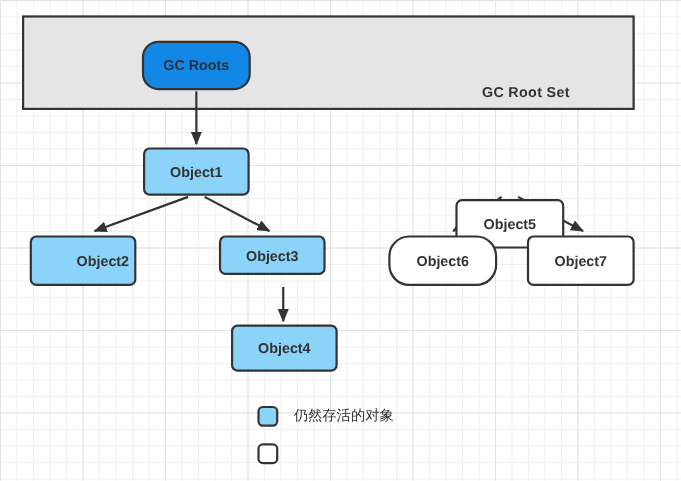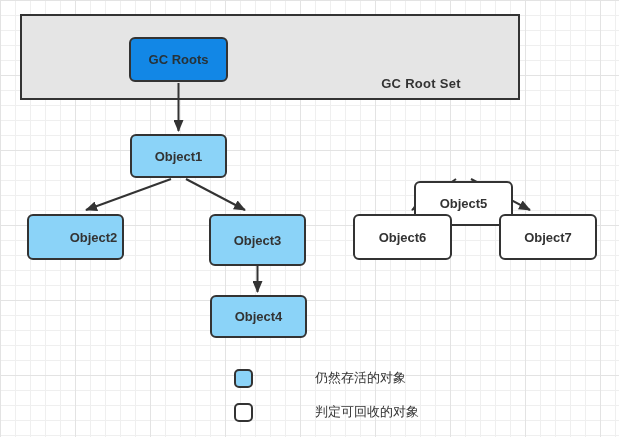--- a/index.html
+++ b/index.html
@@ -13,21 +13,21 @@
     background-image:
       linear-gradient(to right, #e3e3e3 1px, transparent 1px),
       linear-gradient(to bottom, #e3e3e3 1px, transparent 1px),
       linear-gradient(to right, #efefef 1px, transparent 1px),
       linear-gradient(to bottom, #efefef 1px, transparent 1px);
     background-size: 75px 75px, 75px 75px, 15px 15px, 15px 15px;
   }
   .rootset {
     position: absolute;
     left: 20px; top: 14px;
-    width: 500px; height: 86px;
+    width: 557px; height: 86px;
     box-sizing: border-box;
     background: #e5e5e5;
     border: 2px solid #333333;
   }
   .rootset-label {
     position: absolute;
     right: 57px; top: 60px;
     font-size: 13px;
     font-weight: bold;
     color: #333333;
@@ -48,36 +48,35 @@
     align-items: center;
     justify-content: center;
     font-size: 13px;
     font-weight: bold;
     color: #333333;
   }
   .node.root  { background: #1287e6; color: #273238; }
   .node.alive { background: #8bd3f8; text-align: right; }
   .node.dead  { background: #ffffff; }
 
-  .p-gcroots { left: 129px; top: 37px;  width: 99px; height: 45px; }
+  .p-gcroots { left: 129px; top: 37px;  width: 99px; height: 45px; border-radius: 15px; }
   .p-obj1    { left: 130px; top: 134px; width: 97px; height: 44px; }
   .p-obj2    { left: 27px;  top: 214px; width: 97px; height: 46px; padding-left: 36px; }
-  .p-obj3    { left: 209px; top: 214px; width: 97px; height: 52px; }
+  .p-obj3    { left: 199px; top: 214px; width: 97px; height: 36px; }
   .p-obj4    { left: 210px; top: 295px; width: 97px; height: 43px; }
   .p-obj5    { left: 414px; top: 133px; width: 99px; height: 45px; margin-top: 48px; }
-  .p-obj6    { left: 353px; top: 214px; width: 99px; height: 46px; }
-  .p-obj7    { left: 479px; top: 214px; width: 98px; height: 46px; margin-left: 20px; }
+  .p-obj6    { left: 353px; top: 214px; width: 99px; height: 46px; border-radius: 19px; }
+  .p-obj7    { left: 479px; top: 214px; width: 98px; height: 46px; }
 
   .legend-row {
     position: absolute;
     left: 234px;
     display: flex;
     align-items: center;
     height: 20px;
-    gap: 48px;
   }
   .legend-row-1 { top: 368px; }
   .legend-row-2 { top: 402px; }
   .swatch {
     width: 19px; height: 19px;
     box-sizing: border-box;
     border: 2px solid #333333;
     border-radius: 5px;
     margin-right: 14px;
     flex: none;
@@ -145,16 +144,15 @@
     <span>Object7</span>
   </div>
 
   <div class="legend-row legend-row-1">
     <span class="swatch alive"></span>
     <span class="legend-label">仍然存活的对象</span>
   </div>
 
   <div class="legend-row legend-row-2">
     <span class="swatch dead"></span>
-    <span class="legend-label">判定可回收的对象</span>
   </div>
 
 </div>
 
 </body></html>

